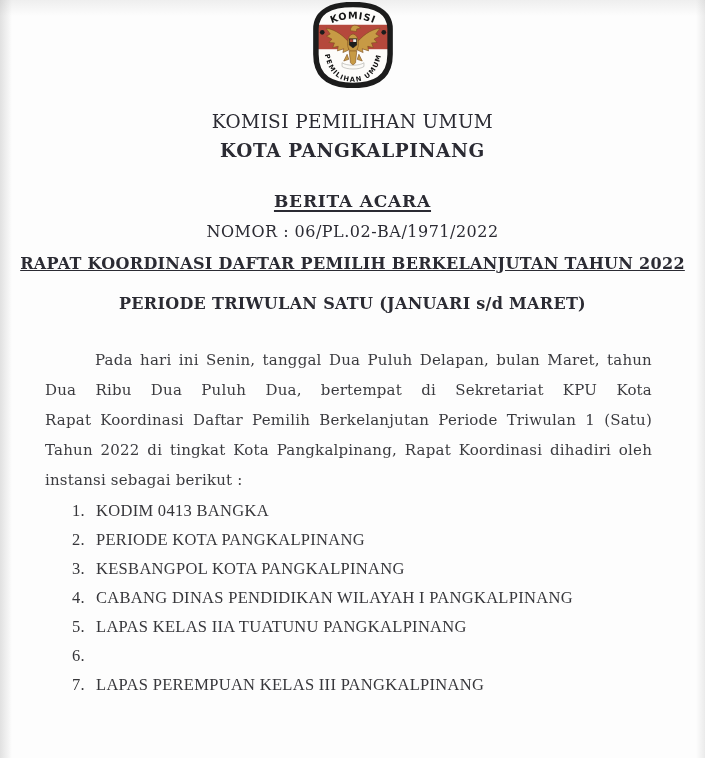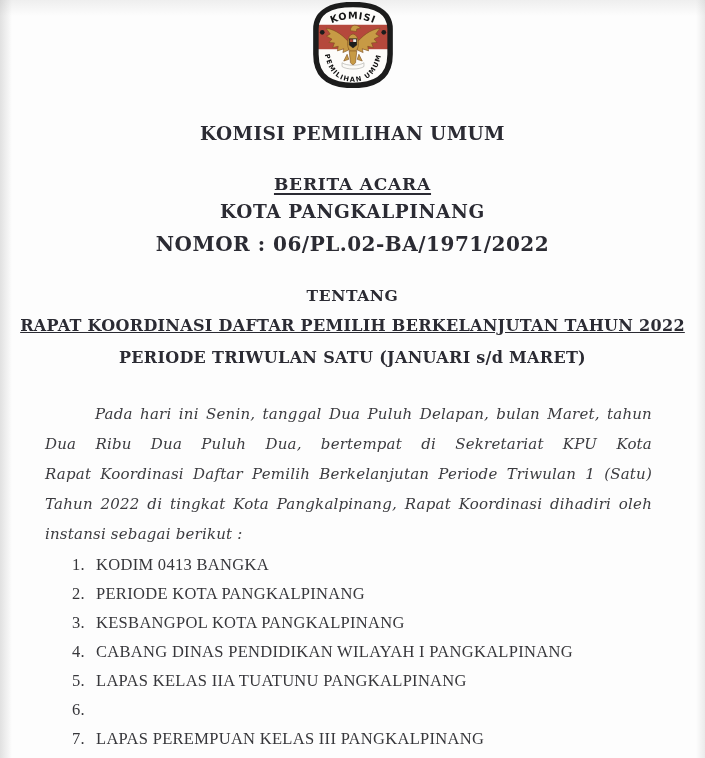--- a/index.html
+++ b/index.html
@@ -30,24 +30,24 @@
     display: inline-block;
   }
   .logo-svg text {
     font-family: "DejaVu Sans", sans-serif;
     font-weight: bold;
   }
 
   
   .center { text-align: center; }
   .org-name {
-    margin-top: 32px;
+    margin-top: 20px;
     font-size: 18.5px;
     line-height: 23px;
-    font-weight: bold;
+    font-weight: normal;
     letter-spacing: 0.4px;
     color: #2b2b33;
   }
   .org-city {
     margin-top: 6px;
     font-size: 18.5px;
     line-height: 23px;
     font-weight: bold;
     letter-spacing: 0.6px;
     color: #2b2b33;
@@ -60,23 +60,23 @@
     letter-spacing: 0.8px;
     color: #2b2b33;
   }
   .doc-type .underline {
     text-decoration: underline;
     text-underline-offset: 3px;
     text-decoration-thickness: 1.5px;
   }
   .doc-number {
     margin-top: 10px;
-    font-size: 20px;
+    font-size: 16px;
     line-height: 22px;
-    font-weight: bold;
+    font-weight: normal;
     letter-spacing: 0.5px;
     color: #2b2b33;
   }
   .about-label {
     margin-top: 31px;
     font-size: 15.5px;
     line-height: 19px;
     font-weight: bold;
     letter-spacing: 0.6px;
     color: #2b2b33;
@@ -84,36 +84,35 @@
   .subject-line1 {
     margin-top: 11px;
     font-size: 16px;
     line-height: 20px;
     font-weight: bold;
     letter-spacing: 0.3px;
     color: #2b2b33;
     text-decoration: underline;
   }
   .subject-line2 {
-    margin-top: 12px;
+    margin-top: 20px;
     font-size: 16px;
     line-height: 20px;
     font-weight: bold;
     letter-spacing: 0.3px;
     color: #2b2b33;
   }
 
   
   .paragraph {
     margin: 31px 50px 0 45px;
     width: 607px;
     color: #3b3b3f;
     font-size: 15px;
     letter-spacing: 0.2px;
-    font-style: italic;
   }
   .para-line {
     line-height: 30px;
     height: 30px;
     white-space: nowrap;
     text-align: justify;
     text-align-last: justify;
   }
   .para-line.indent { text-indent: 50px; }
   .para-line.last {
@@ -193,28 +192,27 @@
       <text font-size="11.5" fill="#141414" letter-spacing="1">
         <textPath href="#arcTop" startOffset="50%" text-anchor="middle">KOMISI</textPath>
       </text>
       <text font-size="8" fill="#141414" letter-spacing="1.5">
         <textPath href="#arcBottom" startOffset="50%" text-anchor="middle">PEMILIHAN UMUM</textPath>
       </text>
     </svg>
   </div>
 
   <div class="center org-name">KOMISI PEMILIHAN UMUM</div>
+  <div class="center org-city">KOTA PANGKALPINANG</div>
+
   <div class="center doc-type">
     <span class="underline">BERITA ACARA</span>
   </div>
-
-  <div class="center org-city">KOTA PANGKALPINANG</div>
   <div class="center doc-number">NOMOR : 06/PL.02-BA/1971/2022</div>
 
-  <div class="center about-label">TENTANG</div>
   <div class="center subject-line1">RAPAT KOORDINASI DAFTAR PEMILIH BERKELANJUTAN TAHUN 2022</div>
   <div class="center subject-line2">PERIODE TRIWULAN SATU (JANUARI s/d MARET)</div>
 
   <div class="paragraph">
     <div class="para-line indent">Pada hari ini Senin, tanggal Dua Puluh Delapan, bulan Maret, tahun</div>
     <div class="para-line">Dua Ribu Dua Puluh Dua, bertempat di Sekretariat KPU Kota</div>
     <div class="para-line">Rapat Koordinasi Daftar Pemilih Berkelanjutan Periode Triwulan 1 (Satu)</div>
     <div class="para-line">Tahun 2022 di tingkat Kota Pangkalpinang, Rapat Koordinasi dihadiri oleh</div>
     <div class="para-line last">instansi sebagai berikut :</div>
   </div>

